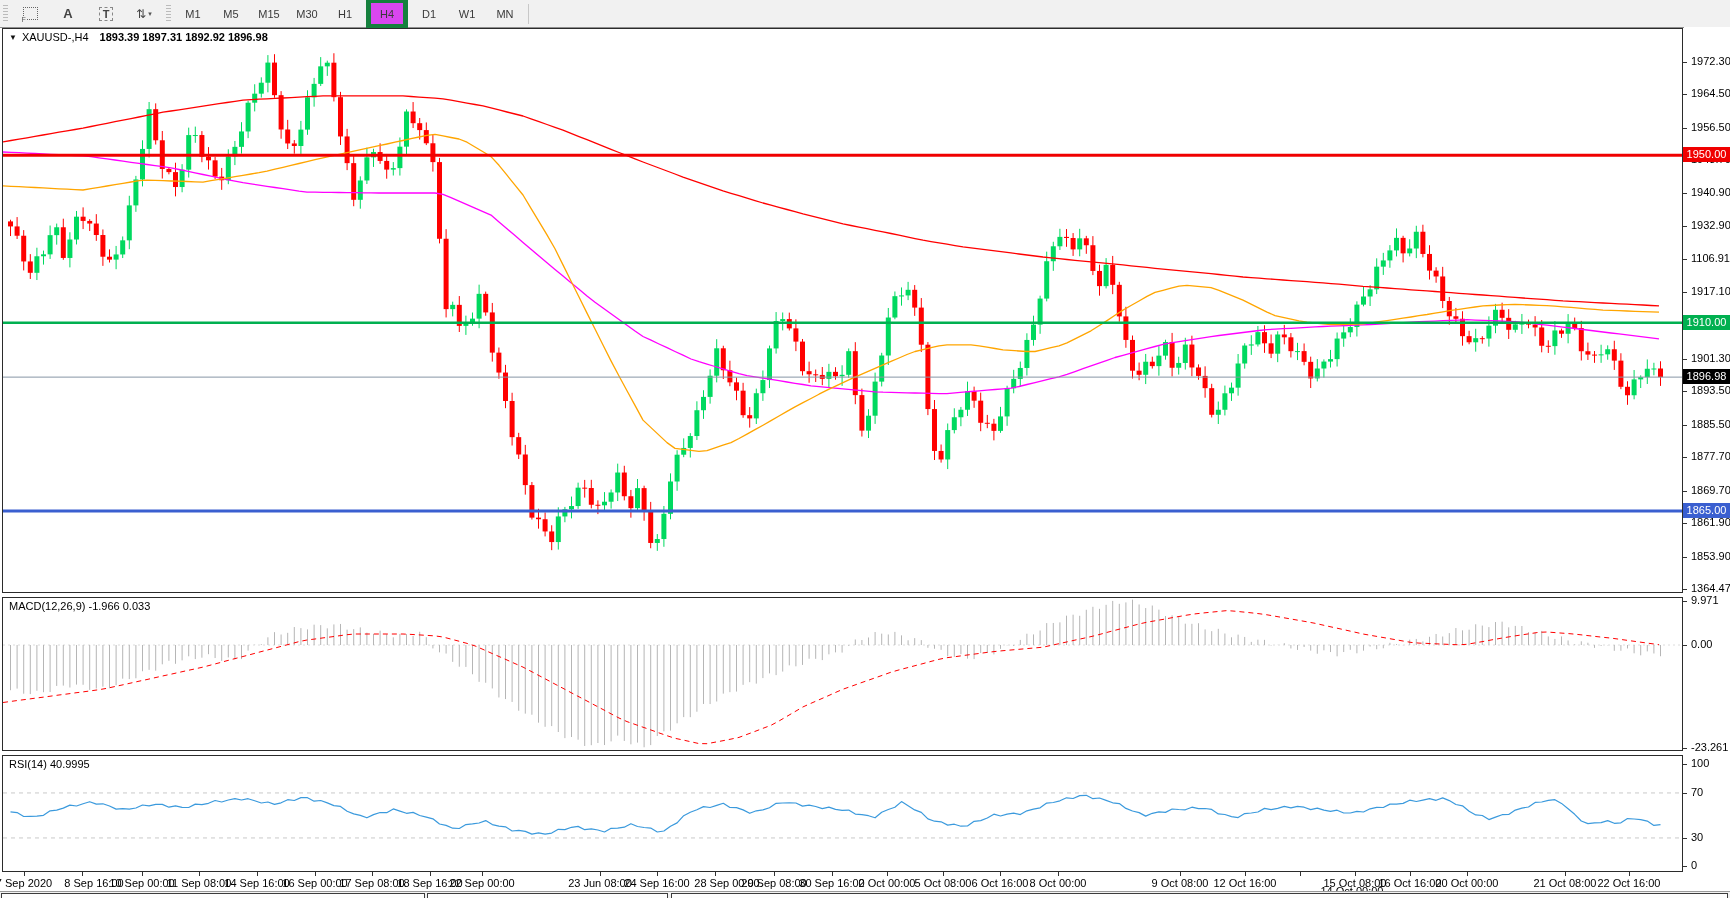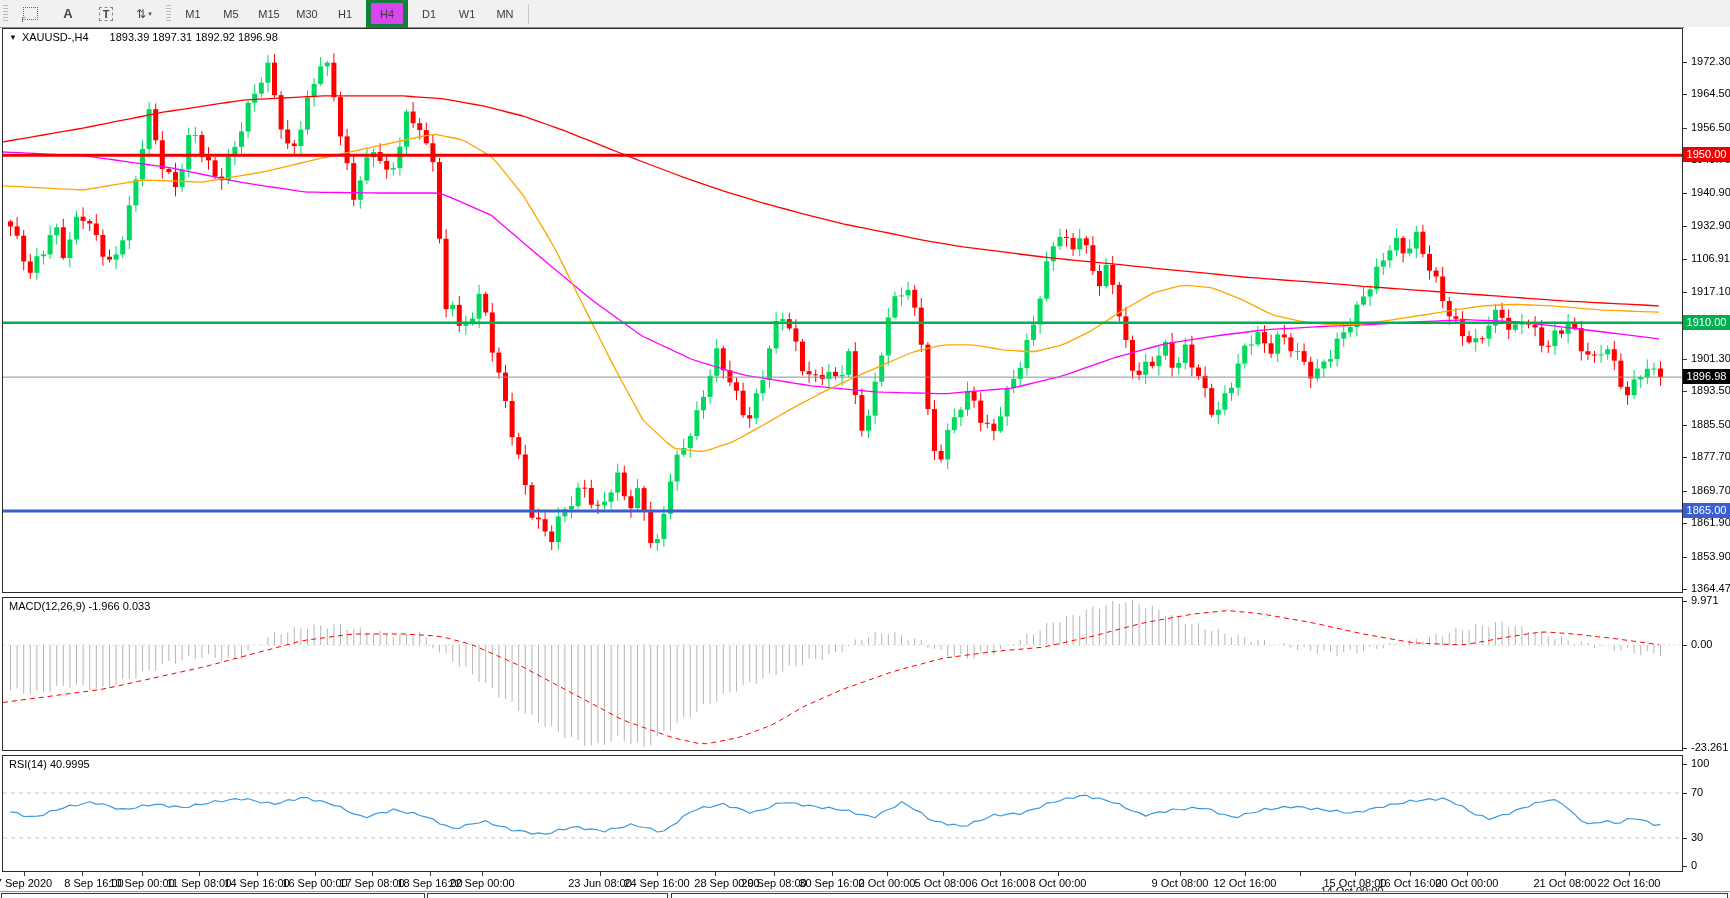--- a/index.html
+++ b/index.html
@@ -26,21 +26,21 @@
   
   .pane{position:absolute;left:2px;width:1681px;background:#fff;
         border:1px solid #2b2b2b;box-sizing:border-box;}
   #main-pane{top:28px;height:565px;}
   #macd-pane{top:597px;height:154px;text-align:center;}
   #rsi-pane{top:755px;height:117px;}
   .pane svg{position:absolute;left:0;top:0;}
   .pane-label{position:absolute;left:6px;top:2px;font-size:11px;color:#000;z-index:5;white-space:pre;}
   #chart-title{display:flex;align-items:center;gap:5px;}
   #chart-title .tri{font-size:8px;color:#111;}
-  #chart-title .ohlc{margin-left:16px;}
+  #chart-title .ohlc{margin-left:6px;font-weight:bold;}
 
   
   #annotation{position:absolute;left:1350px;top:431px;font-size:34px;color:#e53030;
               z-index:6;white-space:nowrap;letter-spacing:1px;}
 
   
   #axis-col{position:absolute;left:1684px;top:27px;width:46px;height:864px;background:#fff;}
   .tickmark{position:absolute;left:-1px;width:4px;height:1px;background:#333;}
   .ticklabel{position:absolute;left:7px;font-size:11px;color:#000;white-space:nowrap;}
   .badge{position:absolute;left:-1px;width:47px;height:15px;line-height:15px;z-index:8;

